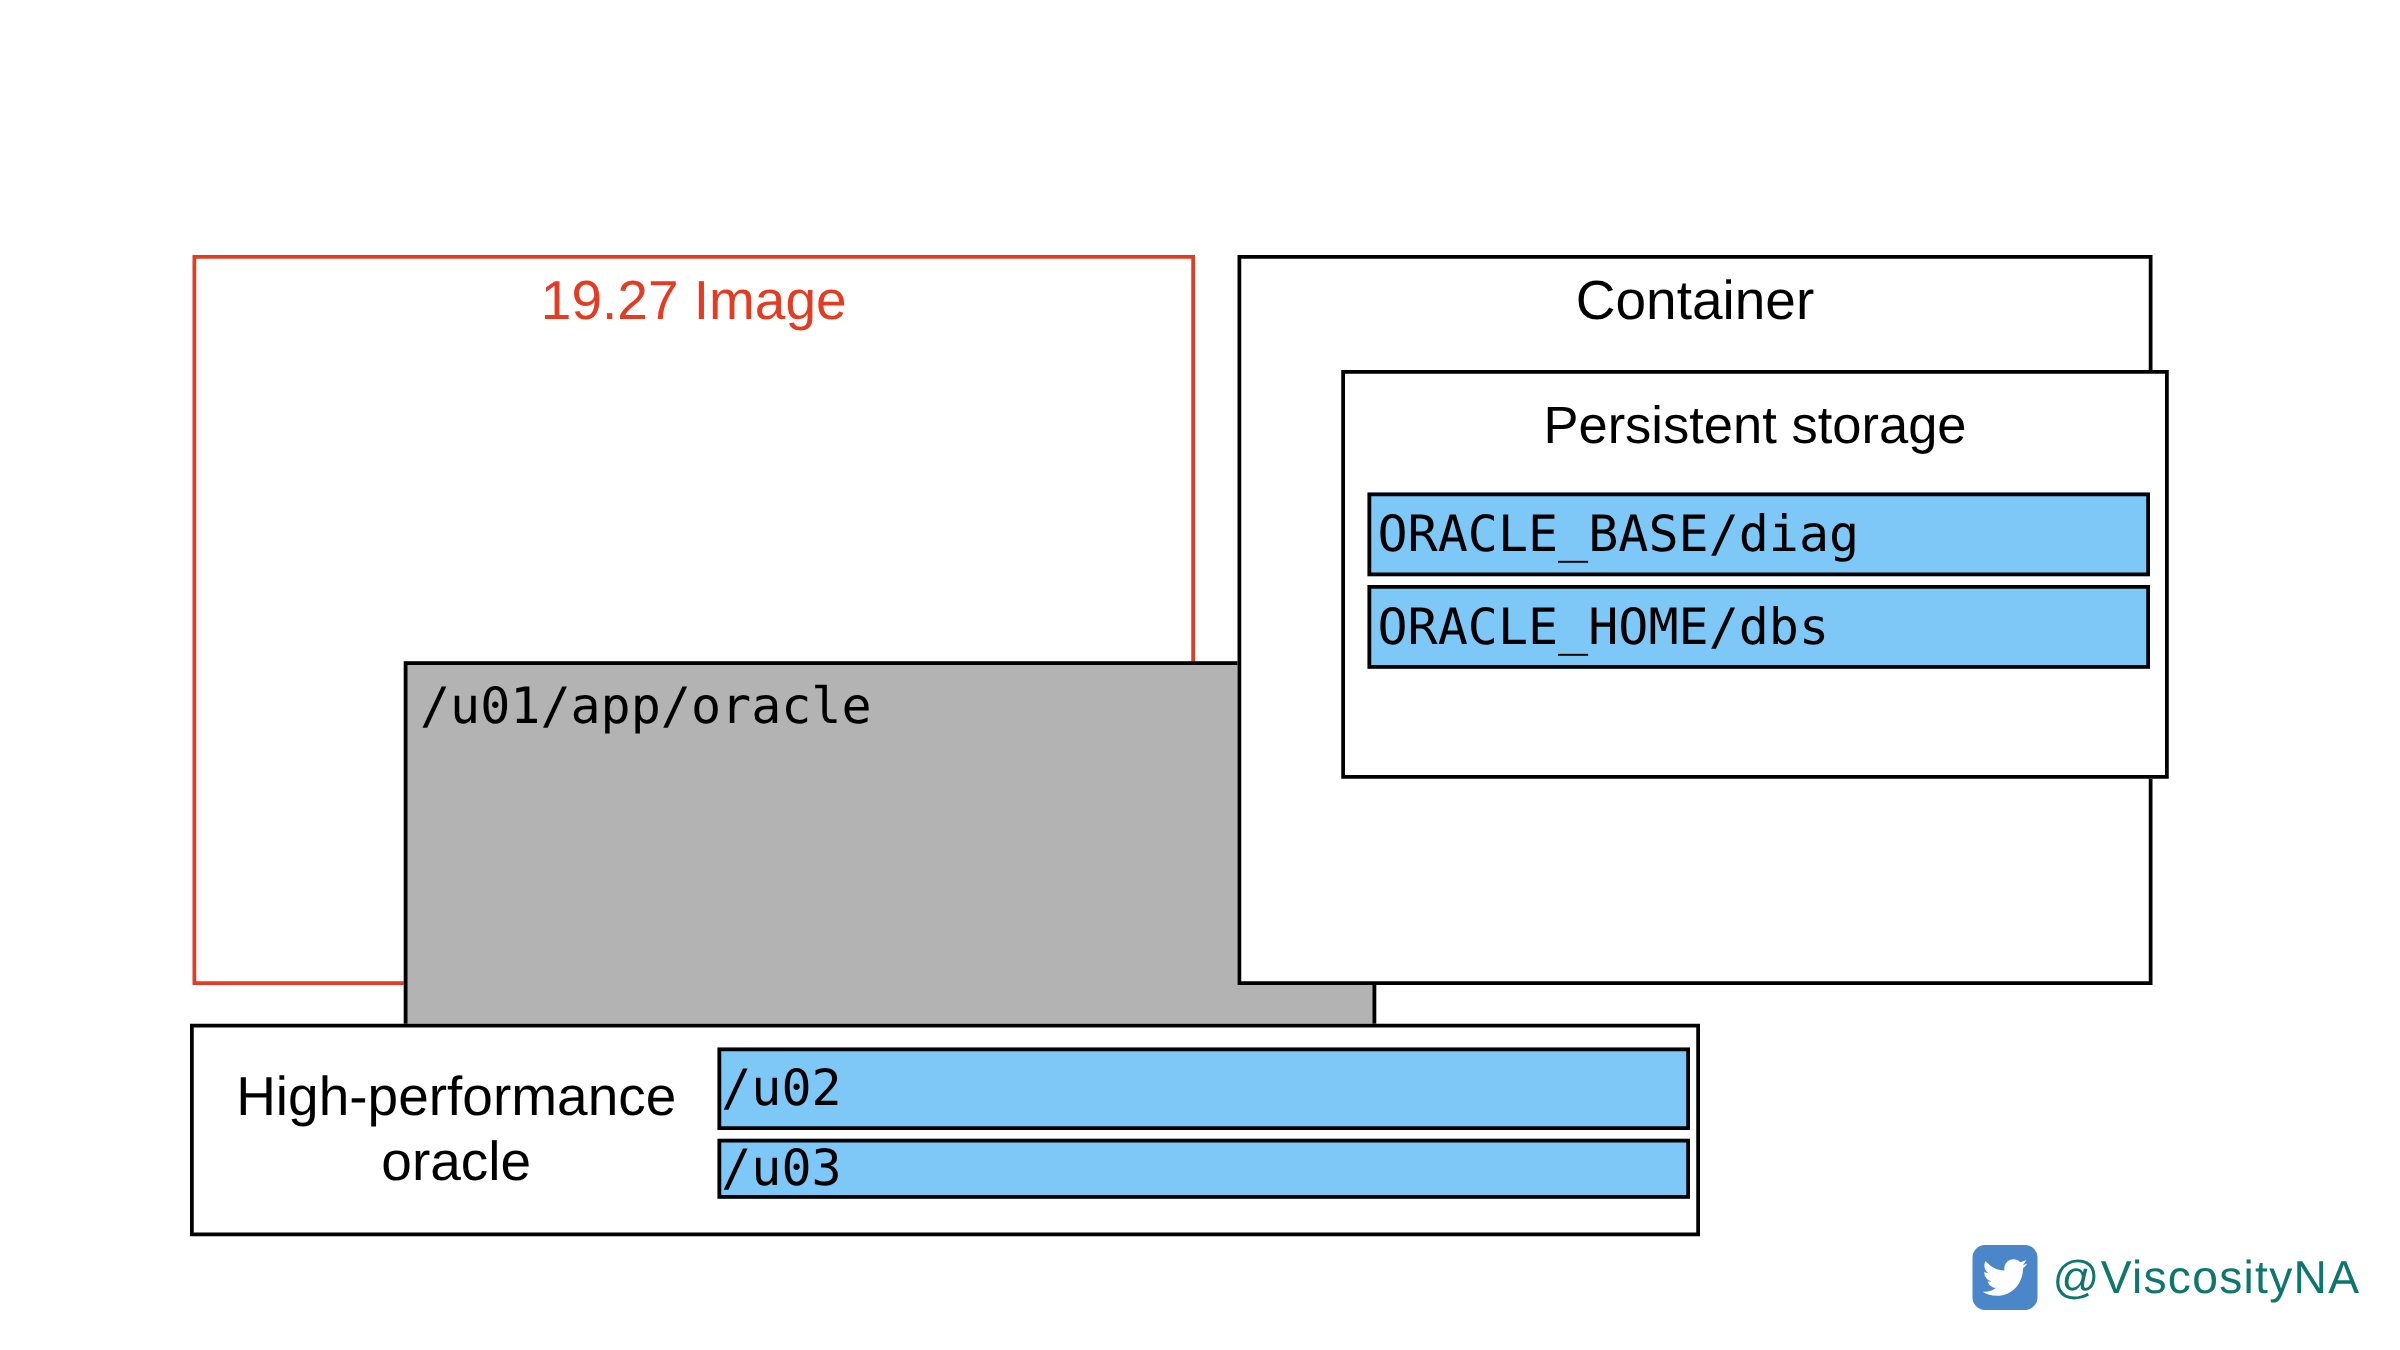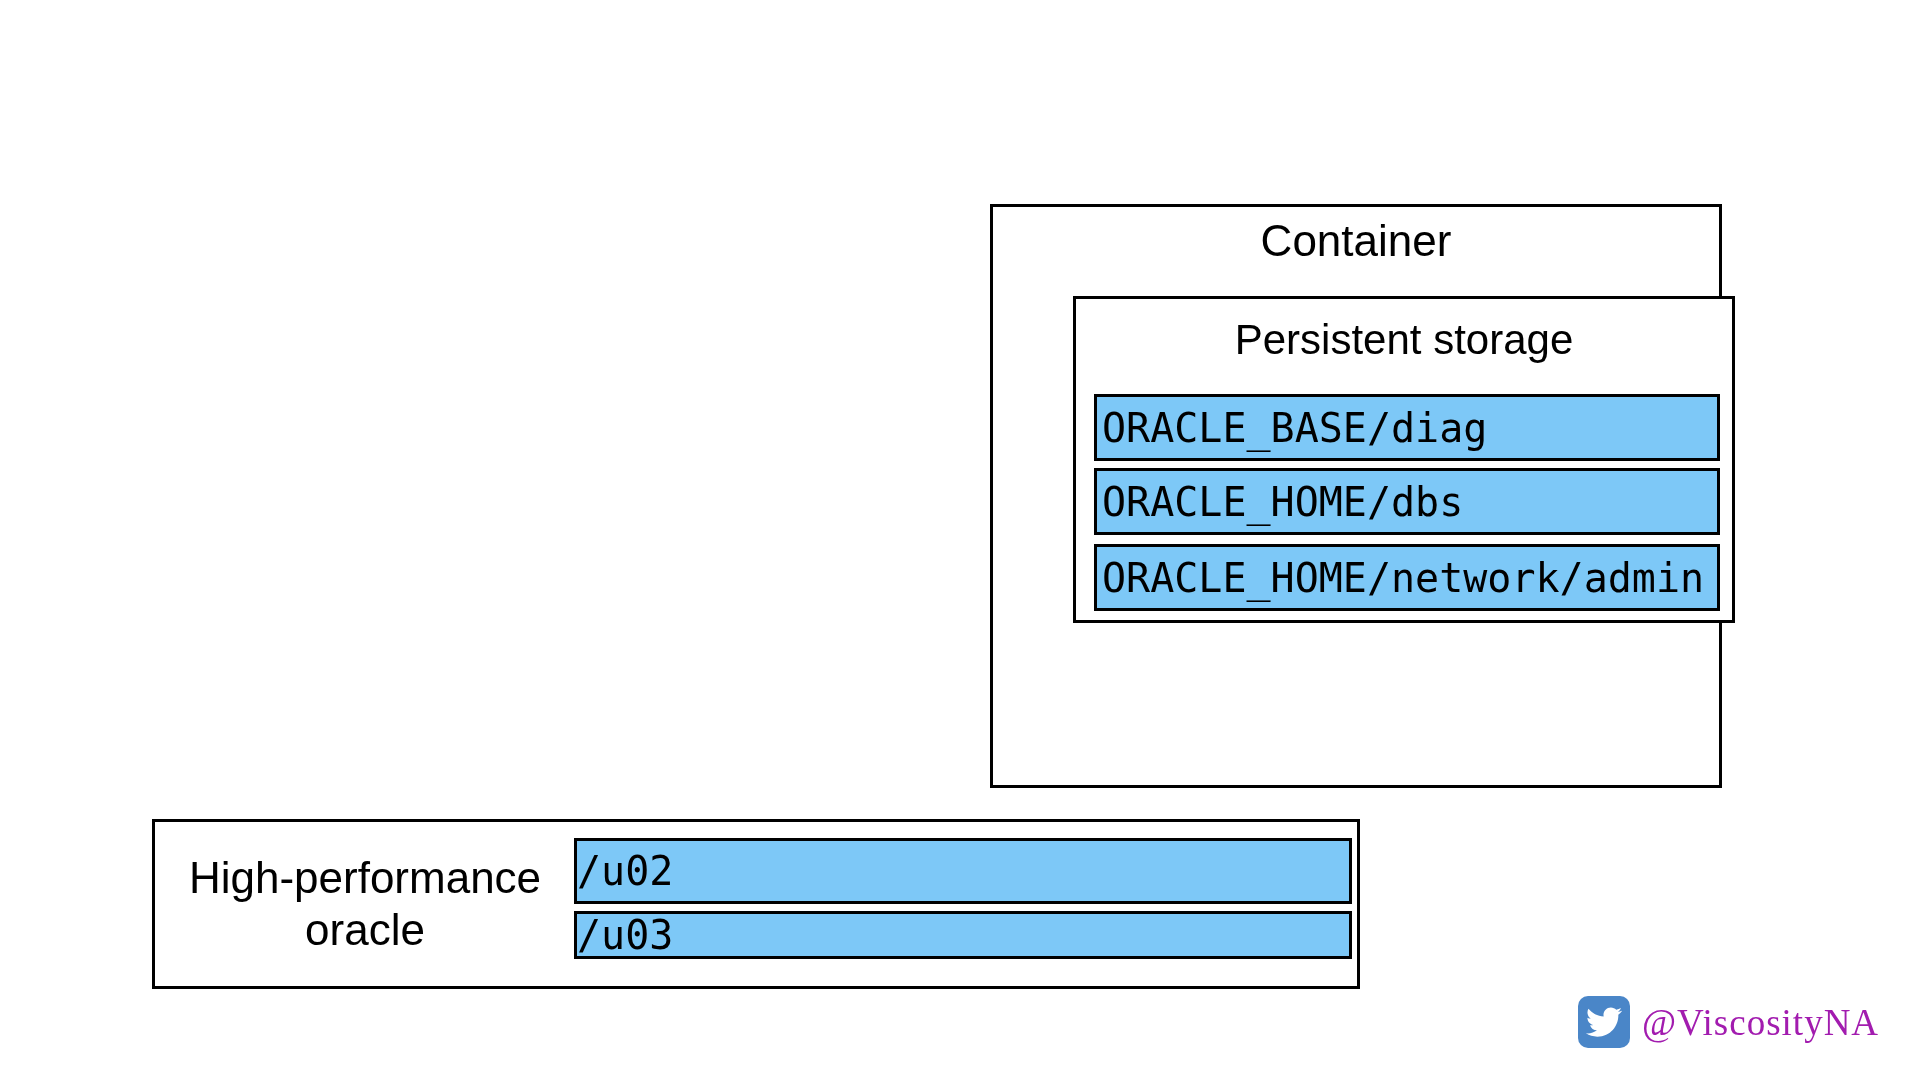--- a/index.html
+++ b/index.html
@@ -90,36 +90,39 @@
   .footer-right{
     position:absolute;left:1578px;top:996px;
     display:flex;align-items:center;gap:12px;
   }
   .twitter-badge{
     width:52px;height:52px;border-radius:10px;
     background:var(--twitter-blue,#4A86C8);
     display:flex;align-items:center;justify-content:center;
   }
   .twitter-badge svg{width:36px;height:36px;fill:#ffffff;}
-  .twitter-handle{font-size:37px;letter-spacing:1px;color:#a21caf;font-family:Liberation Serif, serif;}
+  .twitter-handle{font-size:37px;letter-spacing:1px;color:#0f766e;}
 </style>
 </head>
 <body>
 
 <div class="slide">
 
+  <div class="box image-box">
+    <div class="image-title">19.27 Image</div>
+    <div class="gray-box">/u01/app/oracle</div>
+  </div>
 
   <div class="box container-box">
     <div class="container-title">Container</div>
 
     <div class="persistent-box">
       <div class="persistent-title">Persistent storage</div>
       <div class="prow prow2">ORACLE_HOME/dbs</div>
       <div class="prow prow1">ORACLE_BASE/diag</div>
-      <div class="prow prow3">ORACLE_HOME/network/admin</div>
     </div>
   </div>
 
   <div class="box storage-box">
     <div class="storage-label">High-performance oracle</div>
     <div class="urow urow1">/u02</div>
     <div class="urow urow2">/u03</div>
   </div>
 
 

